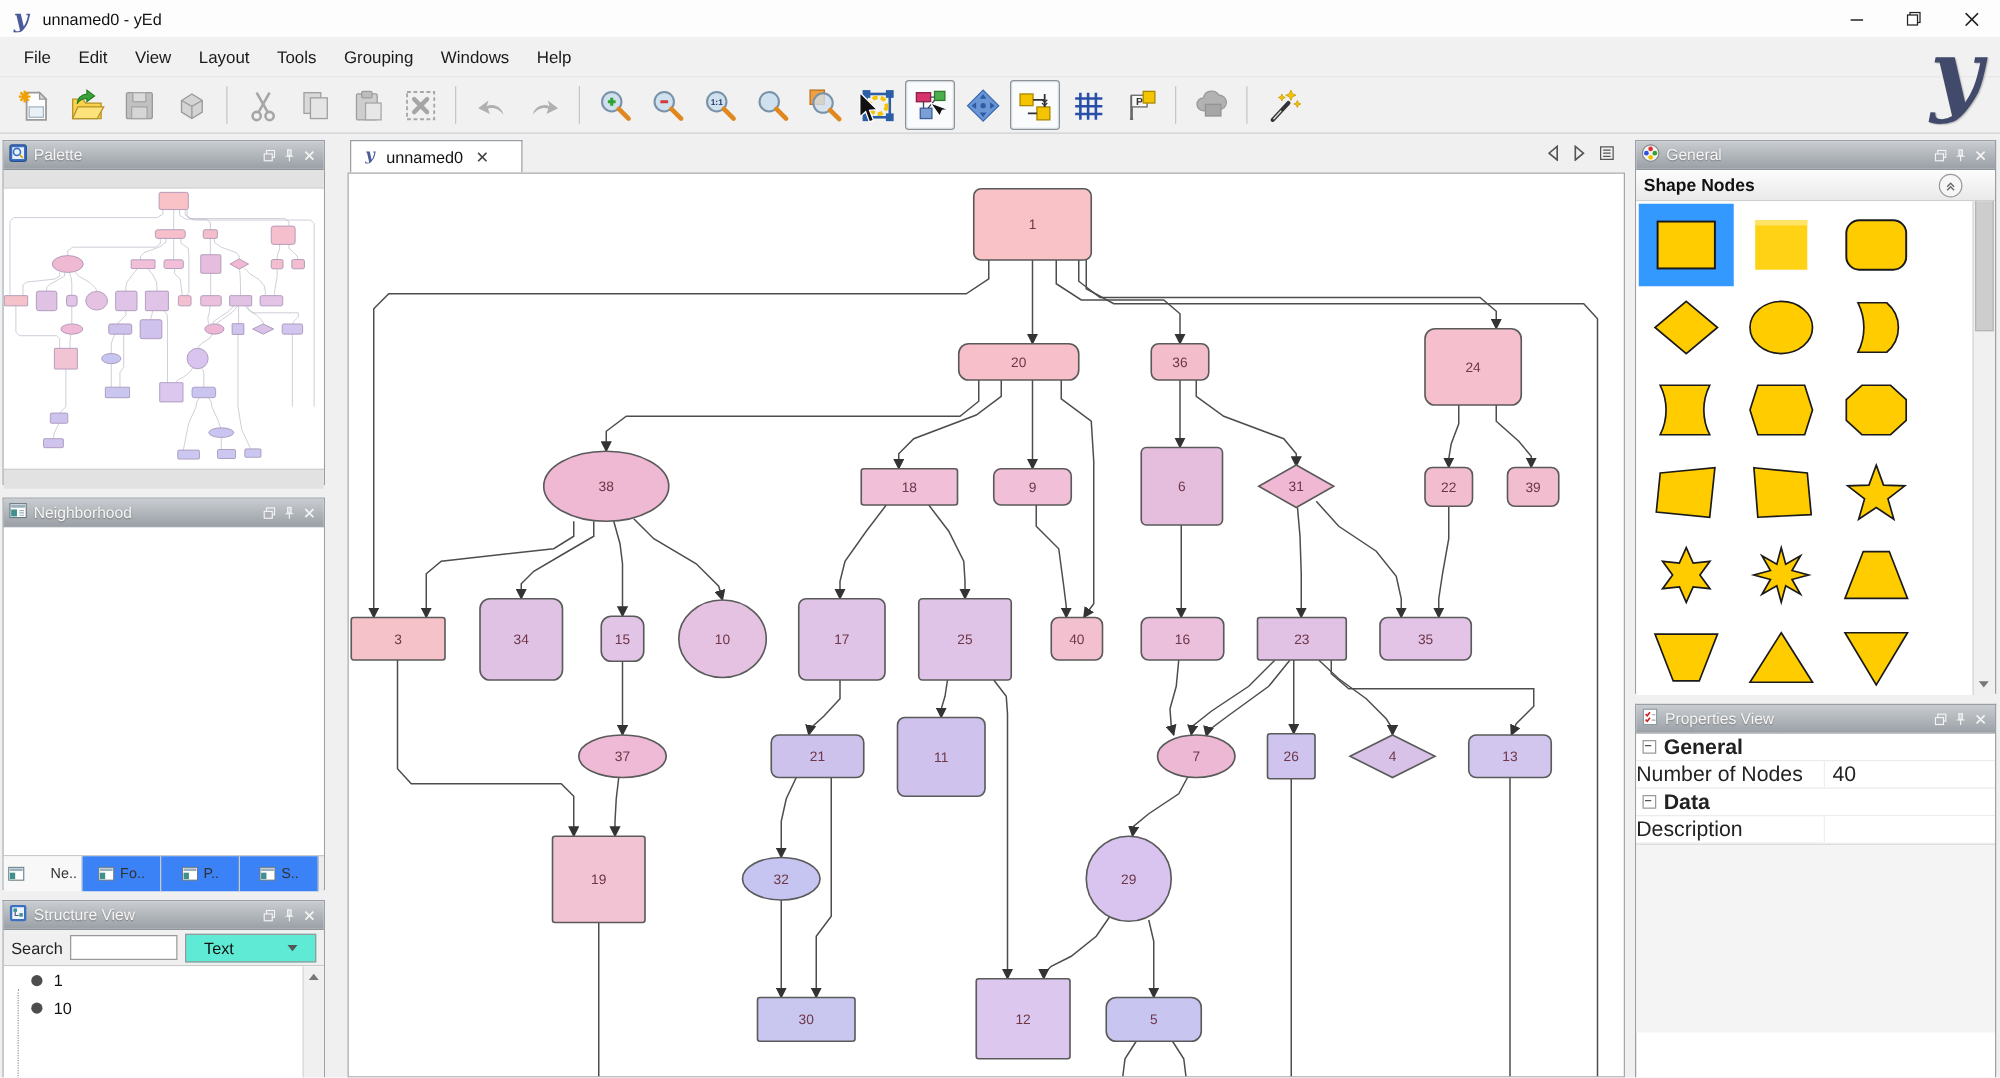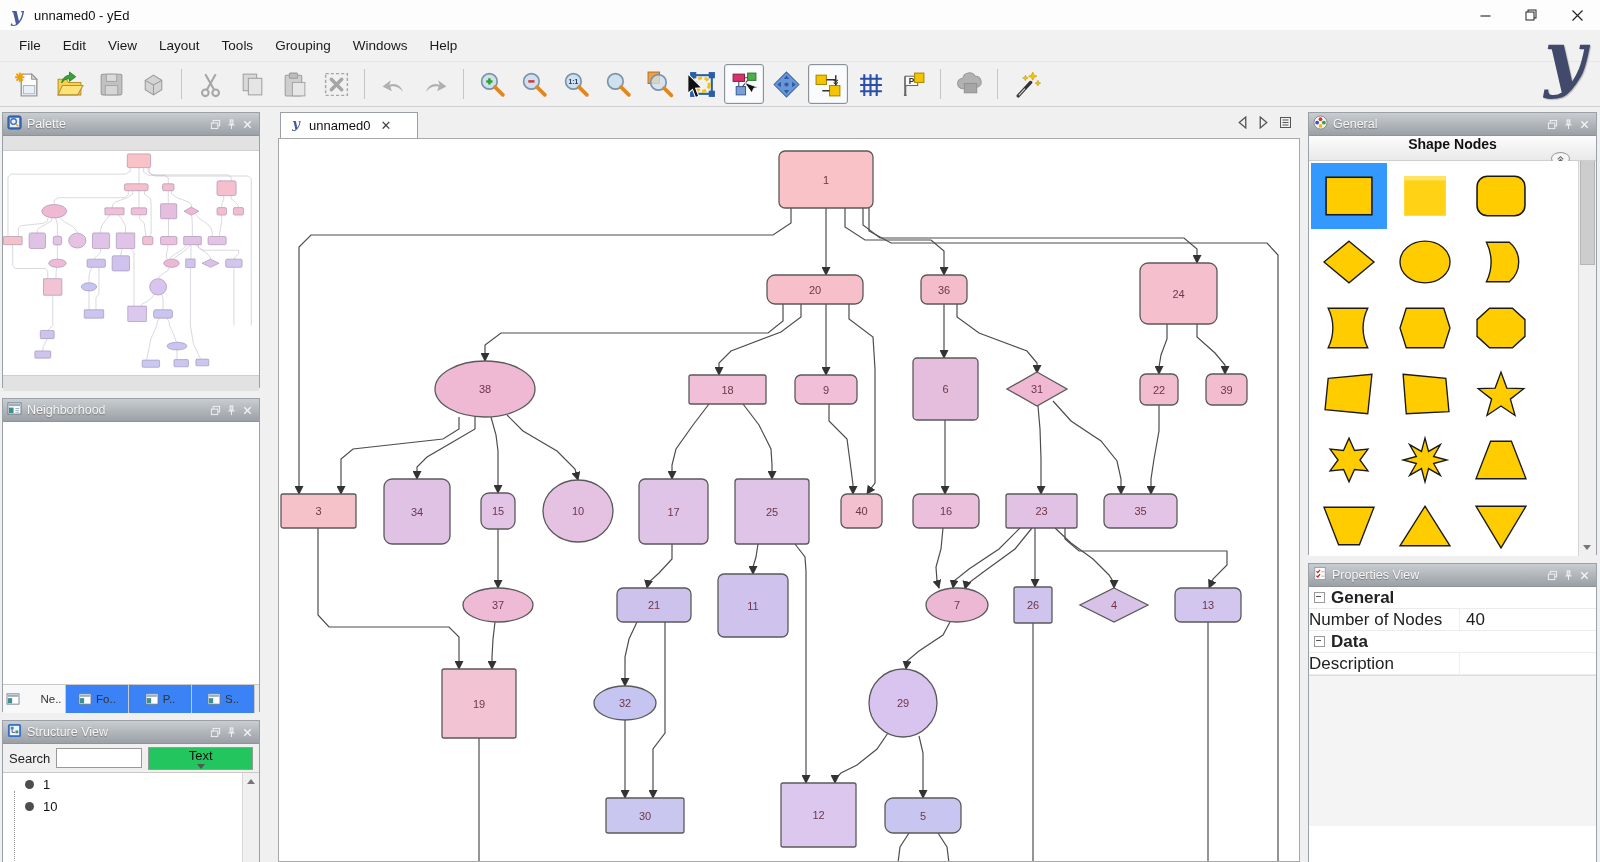--- a/index.html
+++ b/index.html
@@ -29,38 +29,38 @@
   .minimap-wrap{height:224px;background:#fff;overflow:hidden;}
   
   .nb-body{height:262px;background:#fff;}
   .side-tabs{height:28px;background:#ececec;border-top:1px solid #c9c9c9;display:flex;}
   .side-tab{width:62px;border-right:1px solid #c9c9c9;display:flex;align-items:center;justify-content:center;gap:4px;font-size:11.5px;color:#333;background:#3b82f6;}
   .side-tab.first{background:#f8f8f8;gap:20px;}
   
   .search-row{height:28px;display:flex;align-items:center;background:#f0f0f0;padding:0 6px;gap:6px;border-bottom:1px solid #c9c9c9;}
   .search-label{font-size:13px;color:#222;}
   .search-input{width:78px;height:18px;border:1px solid #999;background:#fff;font-size:12px;padding:0 3px;}
-  .filter-select{width:112px;height:21px;border:1px solid #999;background:#22c55e;display:flex;align-items:center;padding:0 14px;font-size:13px;justify-content:space-between;color:#111;flex-direction:column;}
+  .filter-select{width:112px;height:21px;border:1px solid #999;background:#5eead4;display:flex;align-items:center;padding:0 14px;font-size:13px;justify-content:space-between;color:#111;}
   .chev{width:0;height:0;border-left:4px solid transparent;border-right:4px solid transparent;border-top:5px solid #555;}
   .tree{position:relative;height:92px;background:#fff;overflow:hidden;}
   .tree-row{height:22px;display:flex;align-items:center;font-size:13px;color:#111;position:relative;}
   .tree-scroll{position:absolute;right:0;top:0;width:16px;height:100%;background:#f0f0f0;border-left:1px solid #d8d8d8;}
   .scroll-arrow{width:16px;height:16px;display:flex;align-items:center;justify-content:center;}
   .tri-up{width:0;height:0;border-left:4px solid transparent;border-right:4px solid transparent;border-bottom:5px solid #777;}
   .tri-down{width:0;height:0;border-left:4px solid transparent;border-right:4px solid transparent;border-top:5px solid #777;}
   
   .tabbar{position:absolute;left:278px;top:112px;width:1022px;height:26px;}
   .doc-tab{position:absolute;left:2px;top:0;height:26px;width:138px;background:#fff;border:1px solid #9aa0a6;border-bottom:none;display:flex;align-items:center;padding:0 8px;box-sizing:border-box;gap:6px;}
   .doc-tab .tab-label{font-weight:normal;font-size:13px;color:#111;}
   .tab-close{color:#444;font-size:13px;margin-left:4px;}
   .tab-controls{position:absolute;right:8px;top:4px;display:flex;gap:10px;align-items:center;}
   .canvas{position:absolute;left:278px;top:138px;width:1022px;height:724px;background:#fff;border:1px solid #a8a8a8;box-sizing:border-box;}
   .canvas svg{display:block;}
   
-  .pal-head{height:24px;background:linear-gradient(#fdfdfd,#e9e9e9);border-bottom:1px solid #cfcfcf;display:flex;align-items:center;padding:0 6px;font-weight:bold;font-size:14px;color:#111;flex-direction:column;}
+  .pal-head{height:24px;background:linear-gradient(#fdfdfd,#e9e9e9);border-bottom:1px solid #cfcfcf;display:flex;align-items:center;padding:0 6px;font-weight:bold;font-size:14px;color:#111;}
   .pal-body{position:relative;height:395px;background:#fff;overflow:hidden;}
   .pal-grid{position:absolute;left:2px;top:2px;width:228px;display:grid;grid-template-columns:repeat(3,76px);grid-auto-rows:66px;}
   .pal-cell{display:flex;align-items:center;justify-content:center;}
   .pal-cell.selected{background:#3399ff;}
   .pal-scroll{position:absolute;right:0;top:-24px;width:17px;height:419px;background:#f0f0f0;border-left:1px solid #d5d5d5;}
   .pal-thumb{position:absolute;left:1px;top:18px;width:15px;height:110px;background:#cdcdcd;border:1px solid #b5b5b5;box-sizing:border-box;}
   .collapse-btn{margin-left:auto;width:17px;height:17px;border:1px solid #999;border-radius:50%;display:flex;align-items:center;justify-content:center;background:#f6f6f6;}
   
   .prop-rows{background:#fff;}
   .prop-row{height:21px;display:flex;align-items:center;border-bottom:1px solid #ececec;font-size:17px;}

